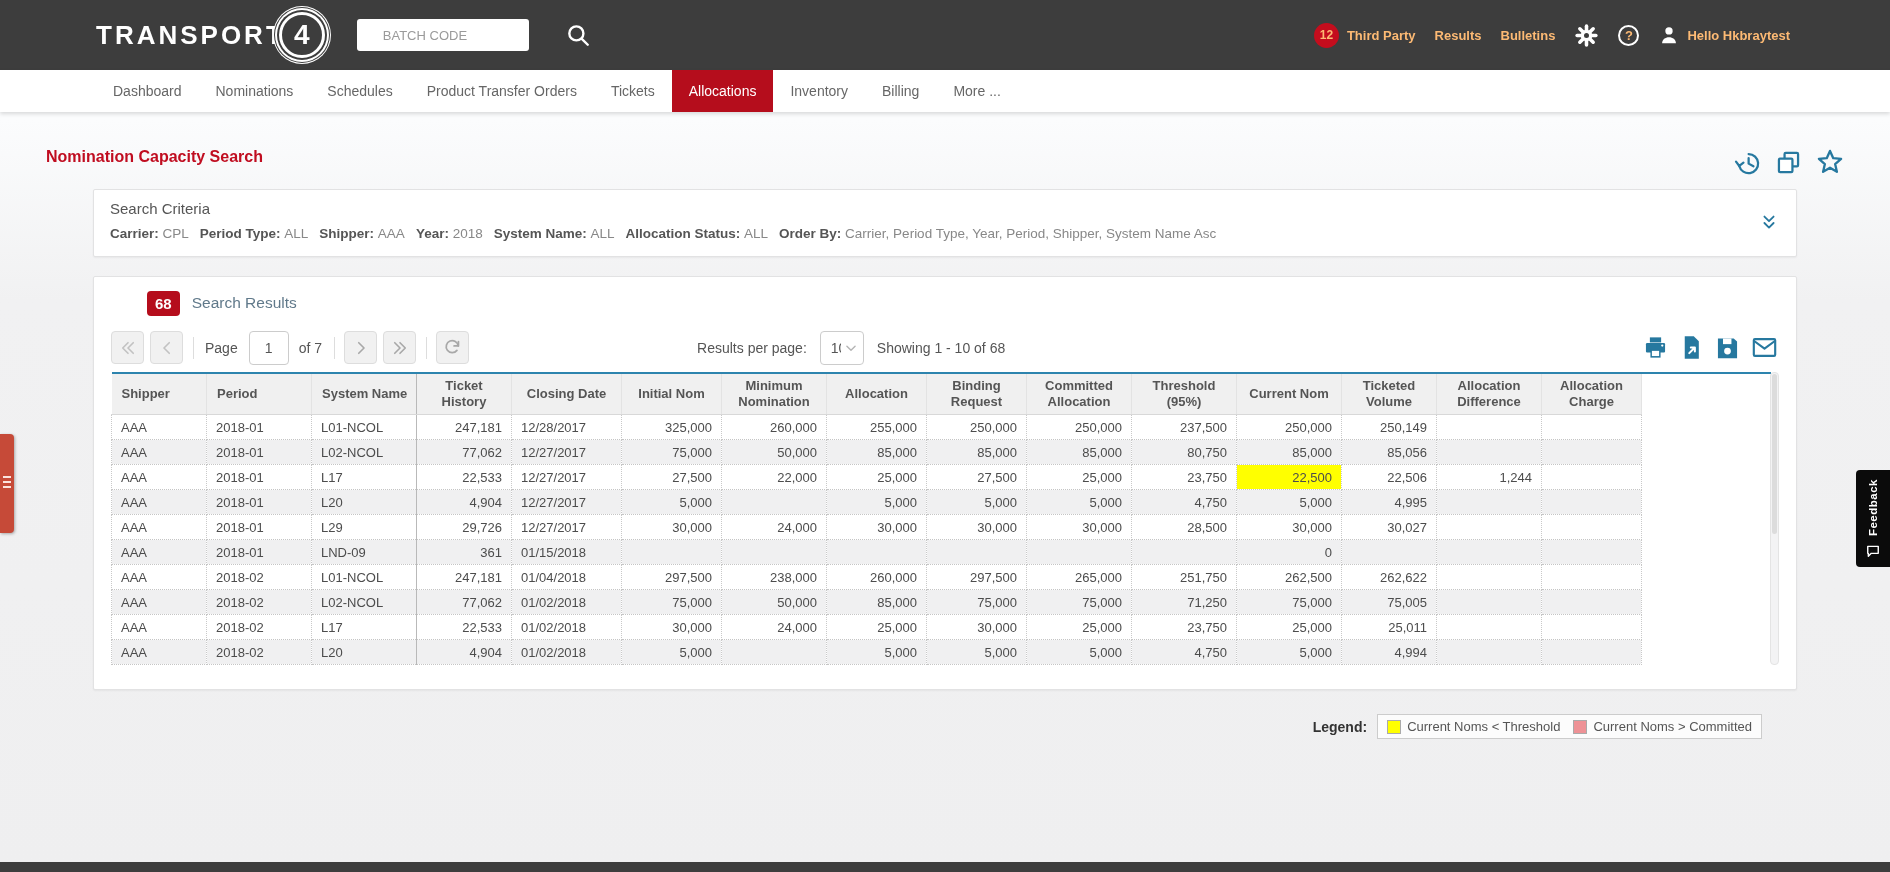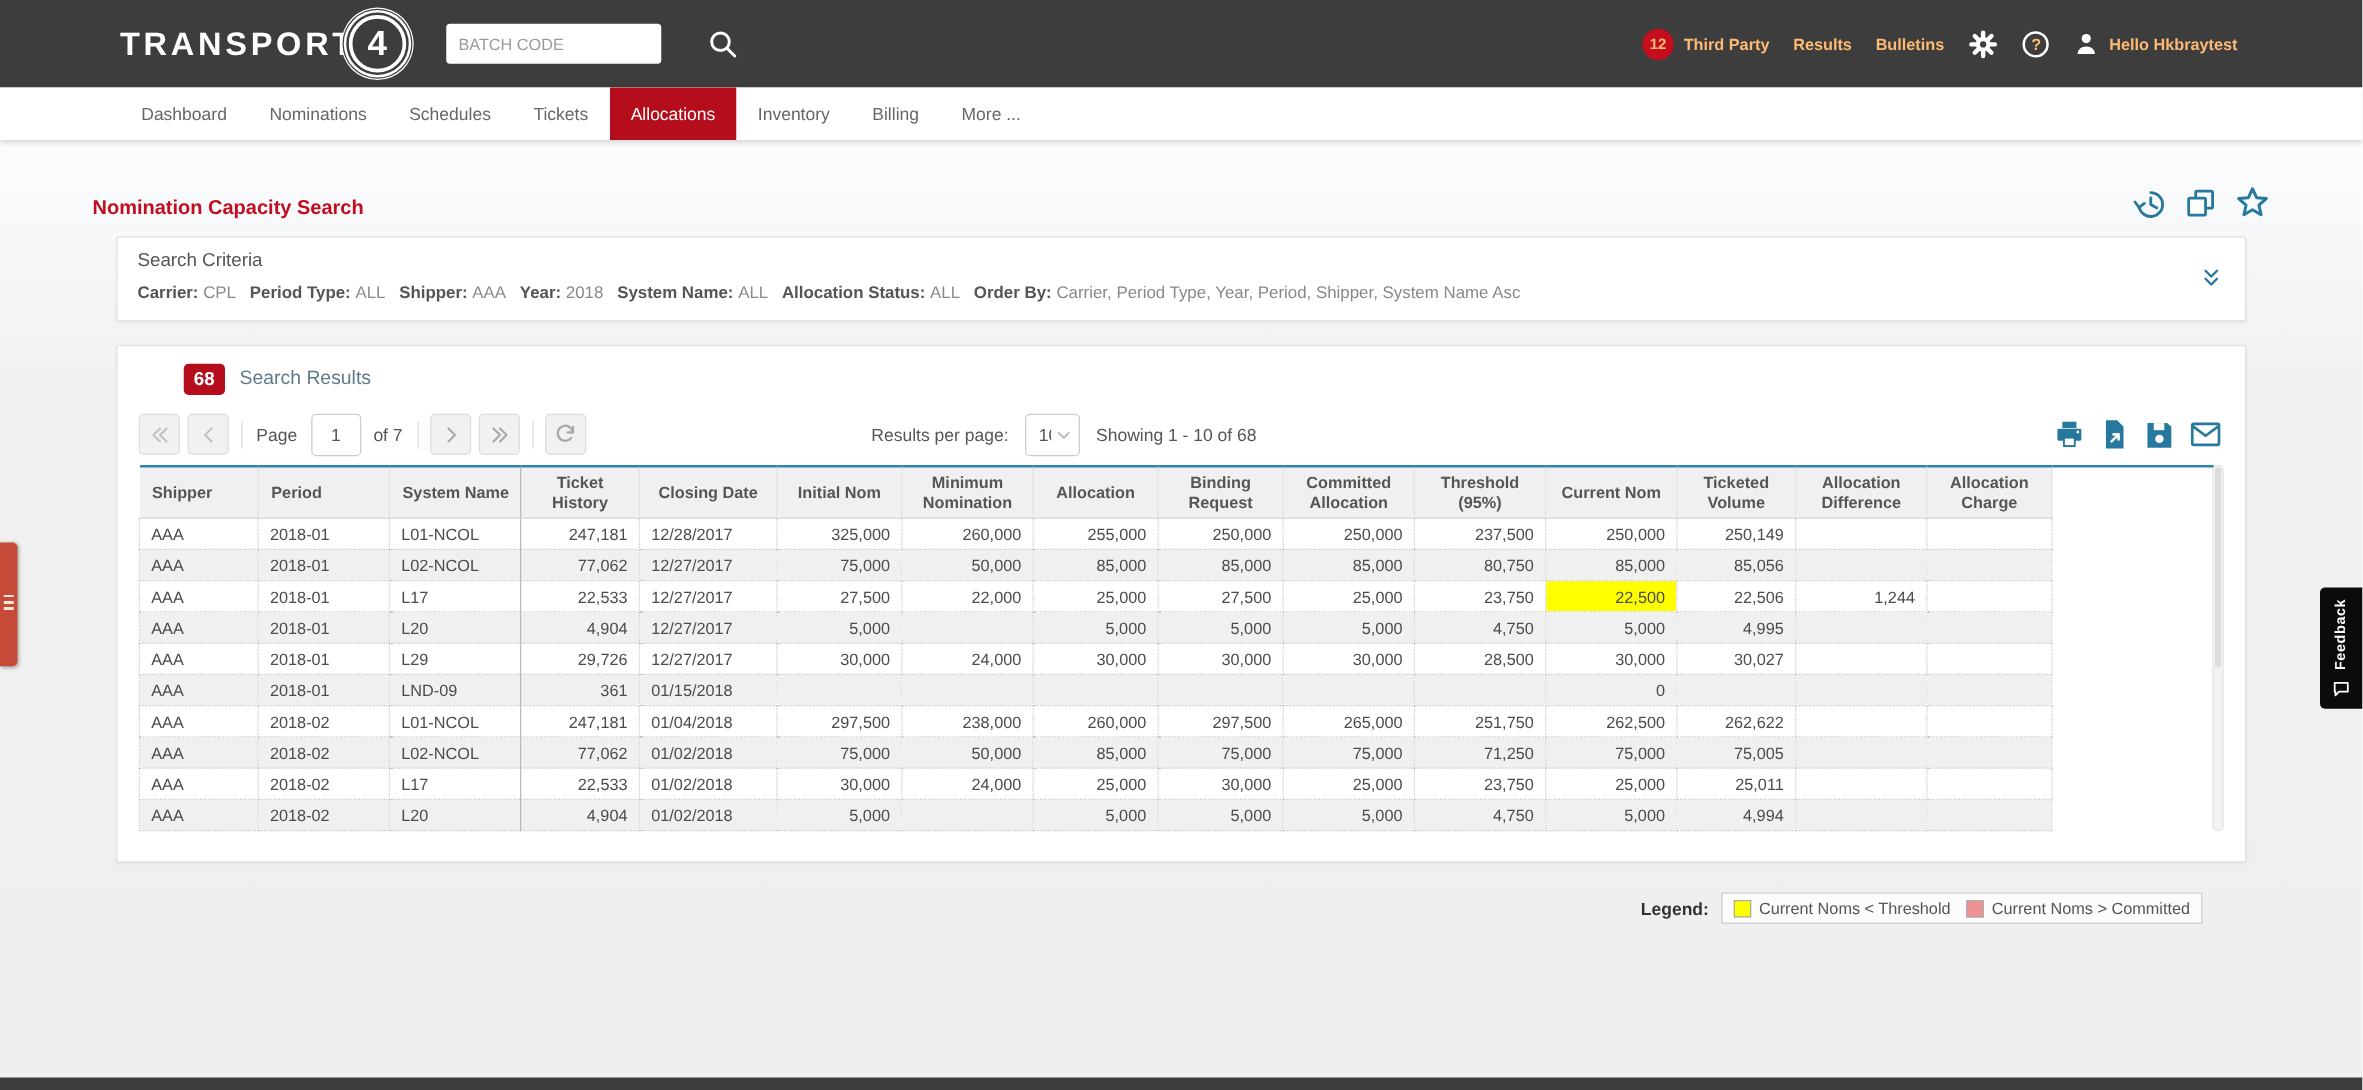--- a/index.html
+++ b/index.html
@@ -17,40 +17,40 @@
   
   .topbar{height:70px;background:var(--topbar_bg);display:flex;align-items:center;
     padding:0 100px 0 96px;}
   .logo{display:flex;align-items:center;color:#fff;cursor:pointer;}
   .logo-text{font-size:26px;font-weight:bold;letter-spacing:3px;}
   .logo-badge{width:46px;height:46px;border:3px solid #fff;border-radius:50%;
     box-shadow:0 0 0 2px var(--topbar_bg),0 0 0 4px #fff,0 0 0 5px var(--topbar_bg),0 0 0 6px #fff;
     display:flex;align-items:center;justify-content:center;font-size:28px;font-weight:bold;
     margin-left:-6px;background:var(--topbar_bg);}
   .batch-input{margin-left:32px;width:172px;height:32px;border:none;border-radius:3px;
-    padding:0 10px;font-size:13px;font-family:inherit;color:#444;}
+    padding:0 26px;font-size:13px;font-family:inherit;color:#444;}
   .batch-input::placeholder{color:#9a9a9a;}
   .top-search{margin-left:36px;color:#fff;cursor:pointer;display:flex;}
   .topbar-right{margin-left:auto;display:flex;align-items:center;gap:19px;color:#fdba74;
     font-size:13px;font-weight:bold;}
   .tp-group{display:flex;align-items:center;gap:8px;cursor:pointer;}
   .tp-badge{background:#c40d1d;width:25px;height:25px;border-radius:50%;display:flex;
     align-items:center;justify-content:center;font-size:12px;}
   .top-link{cursor:pointer;}
   .help-circle{width:21px;height:21px;border:2px solid #fff;border-radius:50%;display:flex;
     align-items:center;justify-content:center;font-size:13px;font-weight:bold;cursor:pointer;}
   .help-circle::before{content:"?";}
   .user-group{display:flex;align-items:center;gap:7px;cursor:pointer;}
   
   .nav{height:42px;background:#fff;display:flex;align-items:stretch;padding-left:96px;
     box-shadow:0 2px 4px rgba(0,0,0,.14);position:relative;z-index:3;}
   .nav-item{display:flex;align-items:center;padding:0 17px;font-size:14px;color:#666;cursor:pointer;white-space:nowrap;}
   .nav-item.active{background:var(--accent_red);color:#fff;}
   
-  .page-head{display:flex;justify-content:space-between;align-items:flex-end;margin:36px 74px 0;}
+  .page-head{display:flex;justify-content:space-between;align-items:flex-start;margin:36px 46px 0;}
   .page-title{color:var(--title_red);font-size:16px;font-weight:bold;}
   .head-icons{display:flex;gap:14px;align-items:center;color:var(--icon_teal);}
   .head-icons .ibtn{cursor:pointer;display:flex;}
   
   .card{background:#fff;border:1px solid #e2e2e3;border-radius:2px;box-shadow:0 1px 2px rgba(0,0,0,.05);}
   .criteria-card{position:relative;margin:13px 93px 0;padding:10px 16px 13px;}
   .criteria-title{font-size:15px;color:#555;}
   .criteria-line{margin-top:8px;font-size:13.5px;color:#888;line-height:1.3;}
   .crit-label{font-weight:bold;color:#555;}
   .crit-value{margin-right:11px;color:#888;}
@@ -164,20 +164,21 @@
       </svg>
       <span>Hello Hkbraytest</span>
     </div>
   </div>
 </header>
 
 <nav class="nav">
     <div class="nav-item">Dashboard</div>
     <div class="nav-item">Nominations</div>
     <div class="nav-item">Schedules</div>
+    <div class="nav-item">Product Transfer Orders</div>
     <div class="nav-item">Tickets</div>
     <div class="nav-item active">Allocations</div>
     <div class="nav-item">Inventory</div>
     <div class="nav-item">Billing</div>
     <div class="nav-item">More ...</div>
   </nav>
 
 <div class="page-head">
   <div class="page-title">Nomination Capacity Search</div>
   <div class="head-icons">

